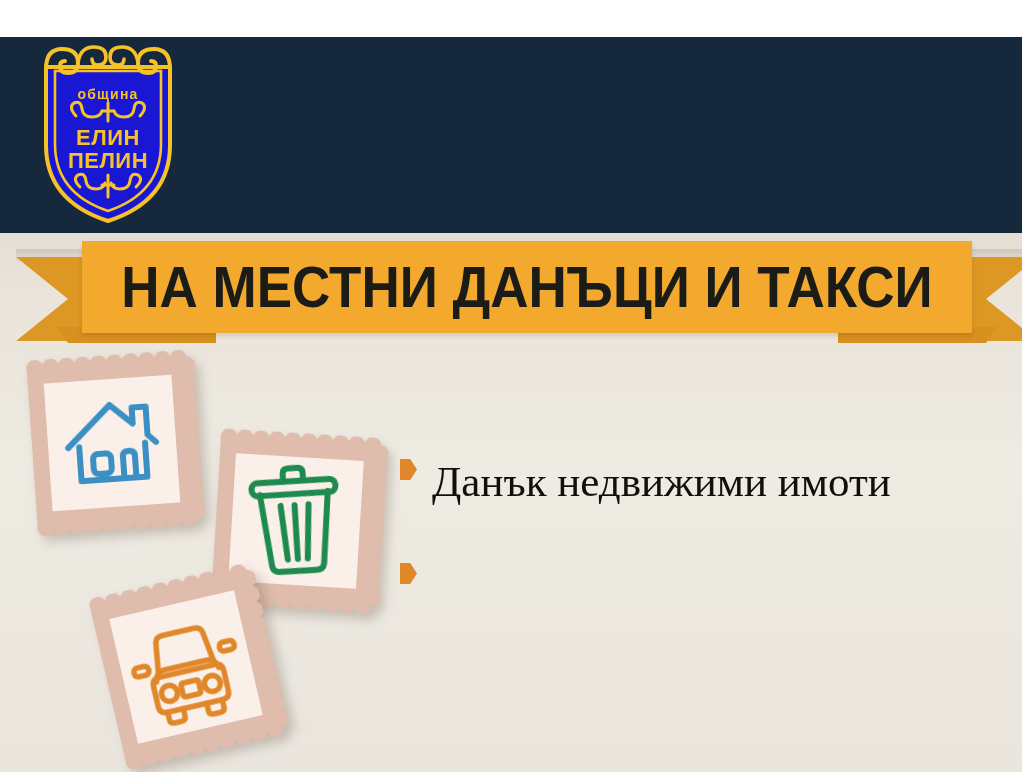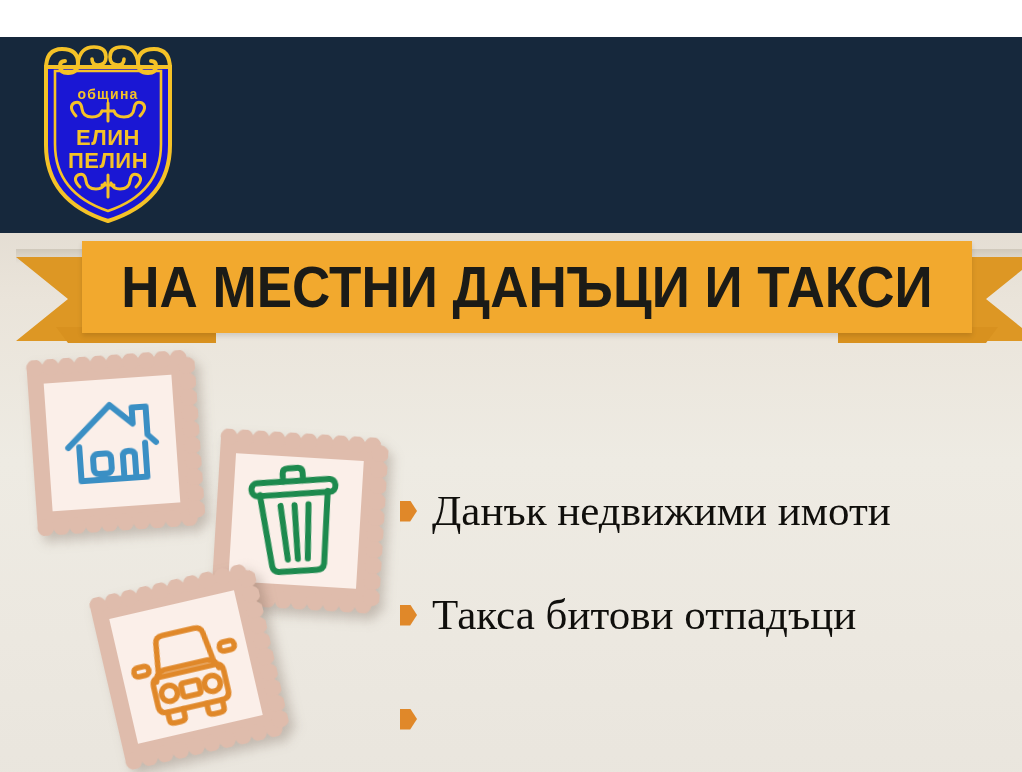--- a/index.html
+++ b/index.html
@@ -139,21 +139,21 @@
   
   .bullets {
     position: absolute;
     left: 400px;
     top: 422px;
     width: 610px;
     z-index: 4;
   }
   .bullet-row {
     display: flex;
-    align-items: center;
+    align-items: flex-start;
     height: 104px;
   }
   .bullet-marker {
     width: 17px;
     height: 21px;
     margin-right: 15px;
     flex: 0 0 auto;
     background: #e08829;
     clip-path: polygon(0 0, 60% 0, 100% 50%, 60% 100%, 0 100%);
   }
@@ -311,24 +311,20 @@
     </g>
   </svg>
 
   <div class="bullets">
 
     <div class="bullet-row">
       <span class="bullet-marker"></span>
       <span class="bullet-label">Данък недвижими имоти</span>
     </div>
 
-    <div class="bullet-row">
-      <span class="bullet-marker"></span>
-      <span class="bullet-label">Такса битови отпадъци</span>
-    </div>
 
     <div class="bullet-row">
       <span class="bullet-marker"></span>
     </div>
 
   </div>
 
 </div>
 
 </body></html>

